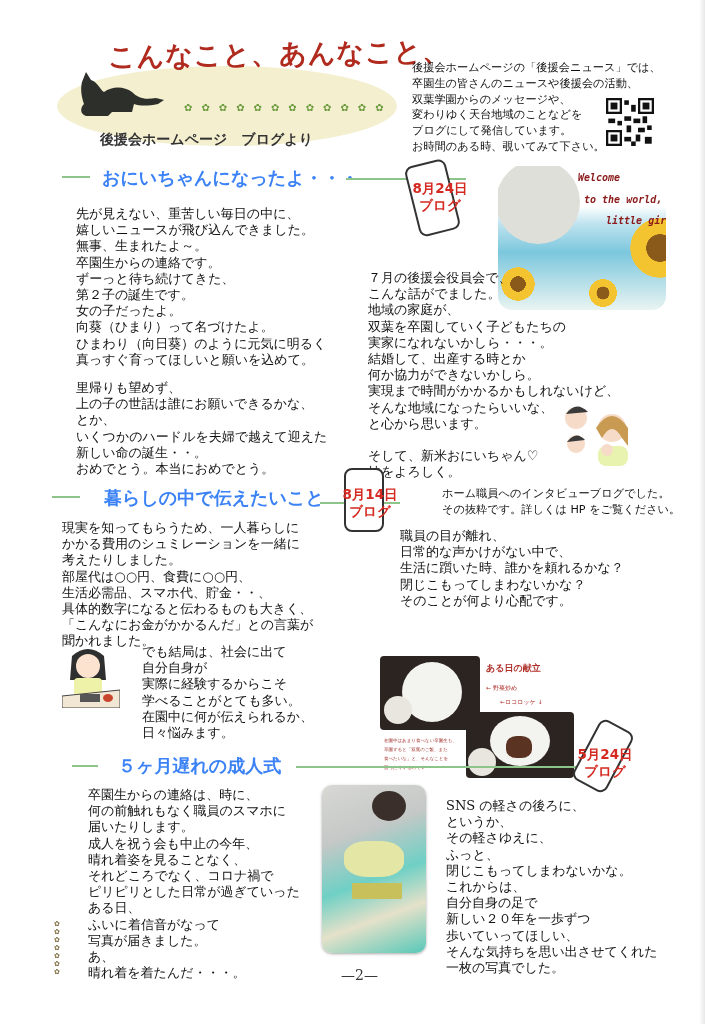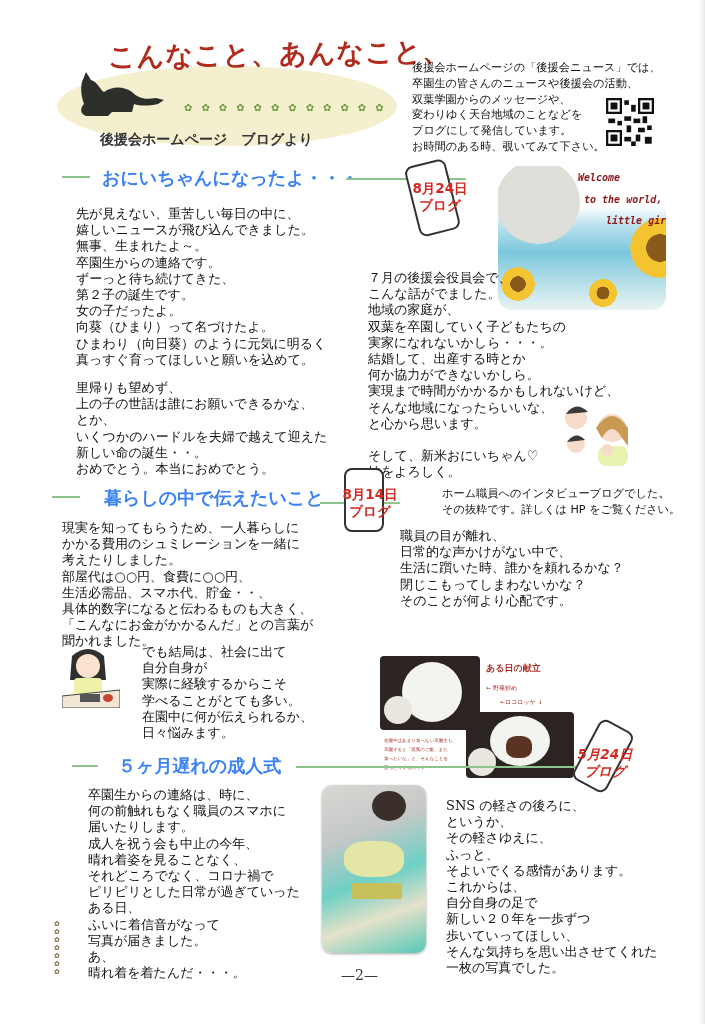--- a/index.html
+++ b/index.html
@@ -205,21 +205,21 @@
 </div>
 
 <div class="hline" style="left:72px;top:765px;width:26px;"></div>
 <div class="sec-title" style="left:118px;top:754px;">５ヶ月遅れの成人式</div>
 <div class="hline" style="left:296px;top:766px;width:300px;"></div>
 
 <div class="phone" style="left:574px;top:722px;width:56px;height:76px;transform:rotate(28deg);">
   <div class="frame" style="left:8px;top:0;width:34px;height:64px;"></div>
 </div>
 <div class="phone" style="left:560px;top:746px;width:90px;height:40px;">
-  <div class="date" style="left:0;top:0;width:90px;font-style:italic;"><span>5月24日</span><br><span>ブログ</span></div>
+  <div class="date" style="left:0;top:0;width:90px;"><span>5月24日</span><br><span>ブログ</span></div>
 </div>
 
 <div class="body-text" style="left:88px;top:787px;">卒園生からの連絡は、時に、
 何の前触れもなく職員のスマホに
 届いたりします。
 成人を祝う会も中止の今年、
 晴れ着姿を見ることなく、
 それどころでなく、コロナ禍で
 ピリピリとした日常が過ぎていった
 ある日、
@@ -229,21 +229,21 @@
 晴れ着を着たんだ・・・。</div>
 <div class="kimono">
   <div style="position:absolute;left:50px;top:6px;width:34px;height:30px;border-radius:50%;background:#3a2f2a;"></div>
   <div style="position:absolute;left:22px;top:56px;width:60px;height:36px;border-radius:40%;background:#e4e6a6;"></div>
   <div style="position:absolute;left:30px;top:98px;width:50px;height:16px;background:#c8c05a;"></div>
 </div>
 <div class="body-text" style="left:446px;top:798px;">SNS の軽さの後ろに、
 というか、
 その軽さゆえに、
 ふっと、
-そよいでくる感情があります。
+閉じこもってしまわないかな。
 これからは、
 自分自身の足で
 新しい２０年を一歩ずつ
 歩いていってほしい、
 そんな気持ちを思い出させてくれた
 一枚の写真でした。</div>
 
 <div class="pawtrail" style="top:920px;">✿<br>✿<br>✿<br>✿<br>✿<br>✿<br>✿</div>
 
 <div class="pagenum">—2—</div>

